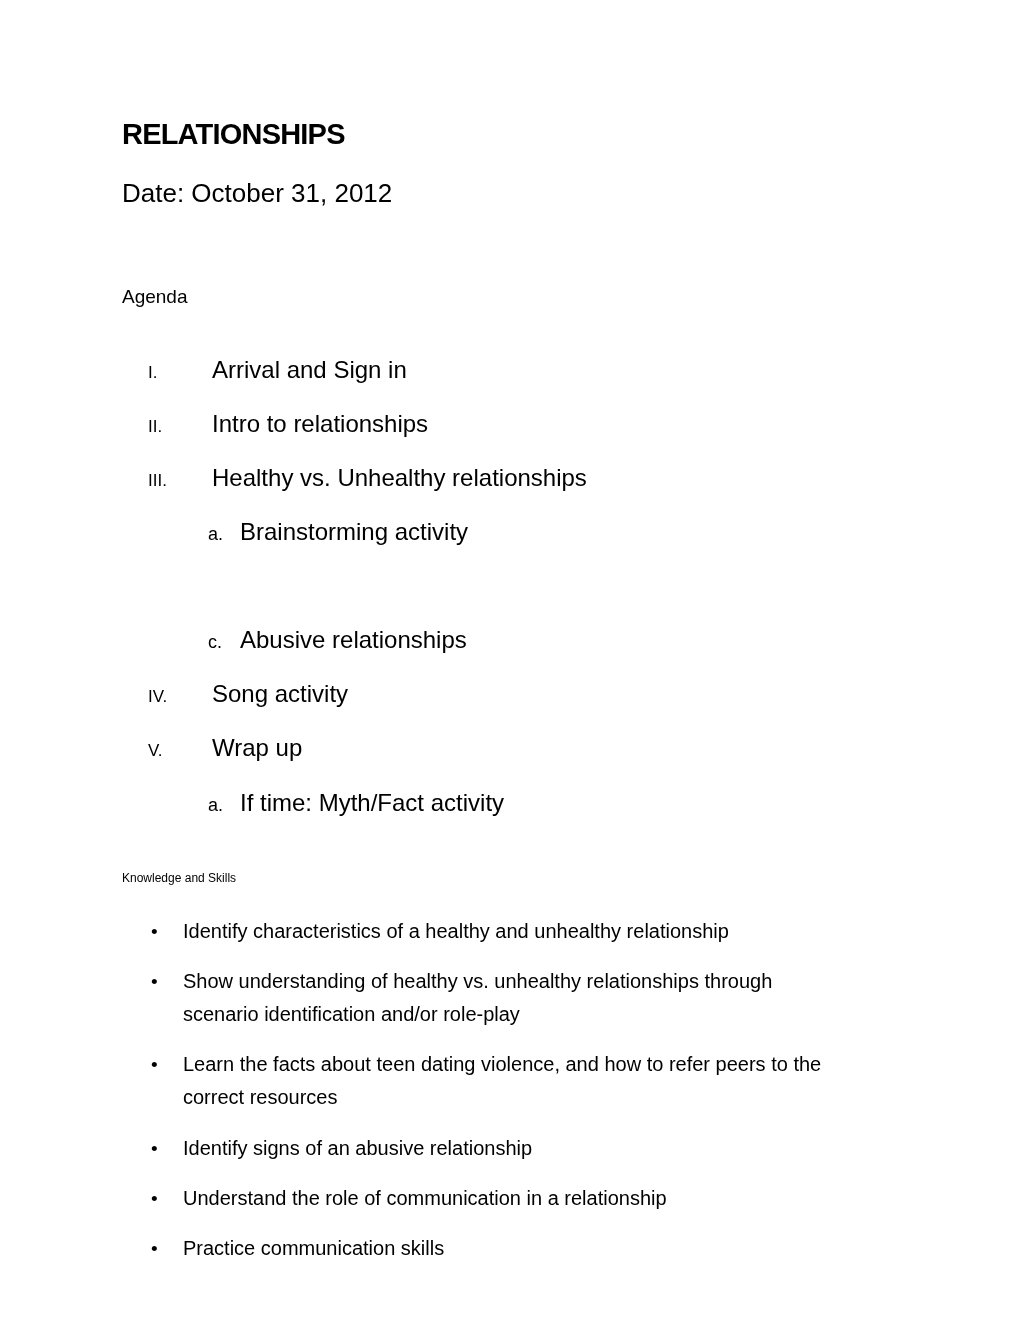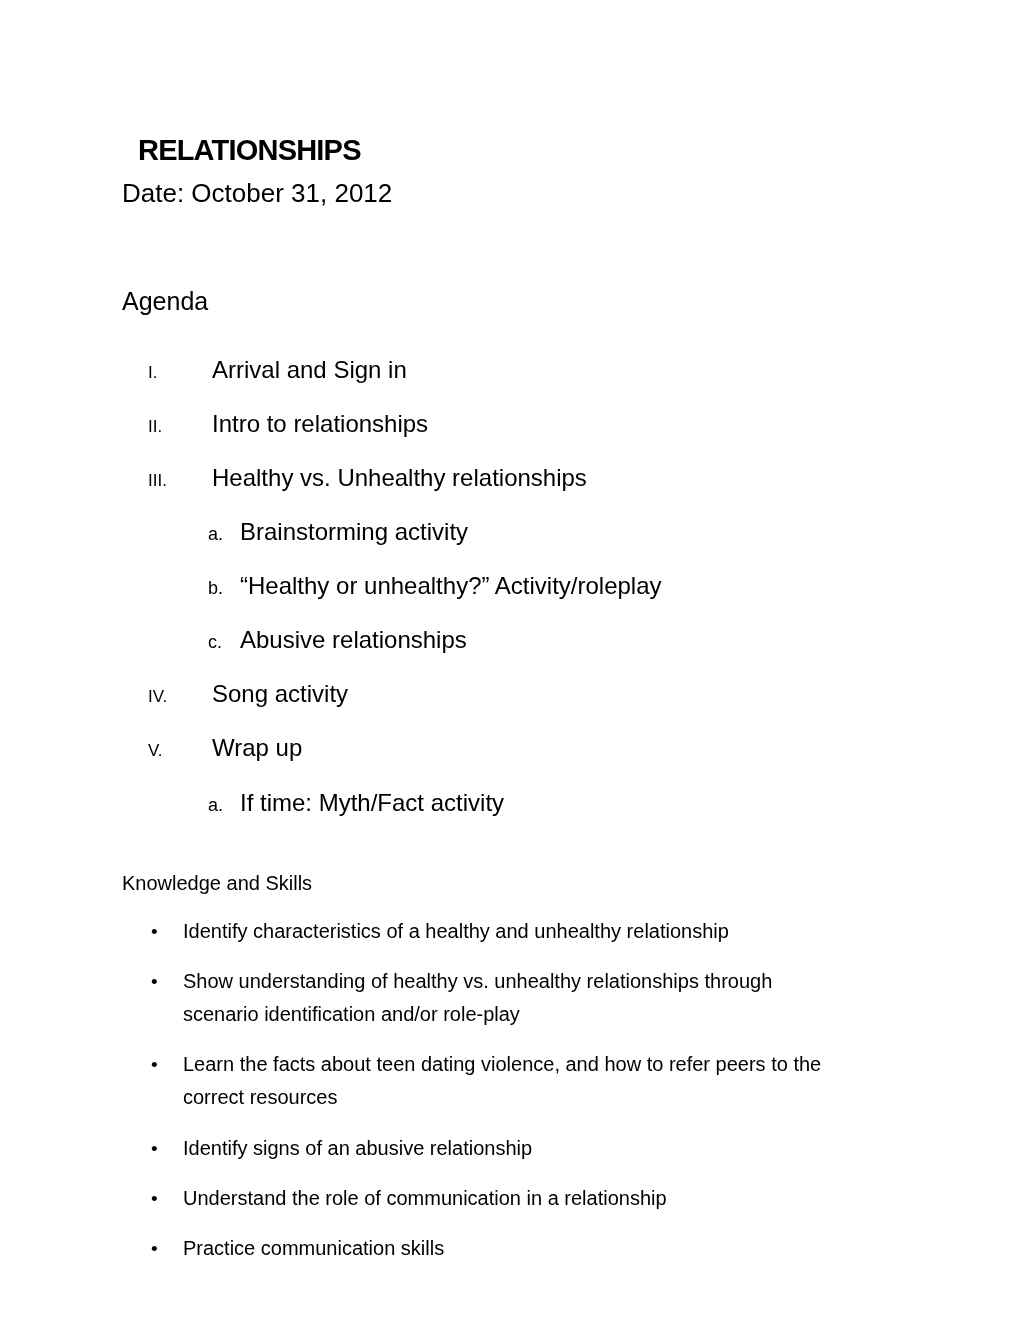--- a/index.html
+++ b/index.html
@@ -9,21 +9,21 @@
     height: 1320px;
     background: #ffffff;
     color: #000000;
     font-family: "Liberation Sans", sans-serif;
     overflow: hidden;
   }
   .doc-title {
     position: absolute;
     left: 122px;
     top: 117px;
-    margin: 16px;
+    margin: 0;
     font-size: 29px;
     font-weight: 700;
     letter-spacing: -0.8px;
     line-height: 1.2;
     white-space: nowrap;
   }
   .date-line {
     position: absolute;
     left: 122px;
     top: 178px;
@@ -34,22 +34,22 @@
     text-align: center;
   }
   .section-heading {
     position: absolute;
     left: 122px;
     margin: 0;
     font-weight: 400;
     line-height: 1.2;
     white-space: nowrap;
   }
-  .agenda-heading { top: 286px; font-size: 25px; }
-  .knowledge-heading { top: 871px; font-size: 20px; }
+  .agenda-heading { top: 286px; font-size: 19px; }
+  .knowledge-heading { top: 871px; font-size: 12px; }
 
   .agenda-row {
     position: absolute;
     left: 0;
     width: 100%;
     font-size: 24px;
     line-height: 1.2;
     white-space: nowrap;
     margin-top: 13px;
   }
@@ -103,23 +103,20 @@
   </div>
   <div class="agenda-row lvl1" style="top:397px">
     <span class="marker">II.</span><span class="text">Intro to relationships</span>
   </div>
   <div class="agenda-row lvl1" style="top:451px">
     <span class="marker">III.</span><span class="text">Healthy vs. Unhealthy relationships</span>
   </div>
   <div class="agenda-row lvl2" style="top:505px">
     <span class="marker">a.</span><span class="text">Brainstorming activity</span>
   </div>
-  <div class="agenda-row lvl2" style="top:559px">
-    <span class="marker">b.</span><span class="text">“Healthy or unhealthy?” Activity/roleplay</span>
-  </div>
   <div class="agenda-row lvl2" style="top:613px">
     <span class="marker">c.</span><span class="text">Abusive relationships</span>
   </div>
   <div class="agenda-row lvl1" style="top:667px">
     <span class="marker">IV.</span><span class="text">Song activity</span>
   </div>
   <div class="agenda-row lvl1" style="top:721px">
     <span class="marker">V.</span><span class="text">Wrap up</span>
   </div>
   <div class="agenda-row lvl2" style="top:776px">

